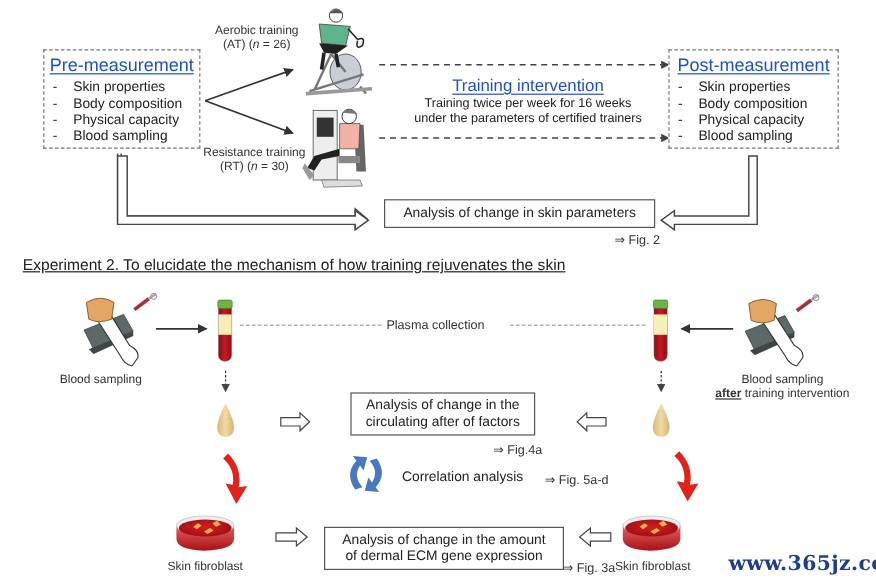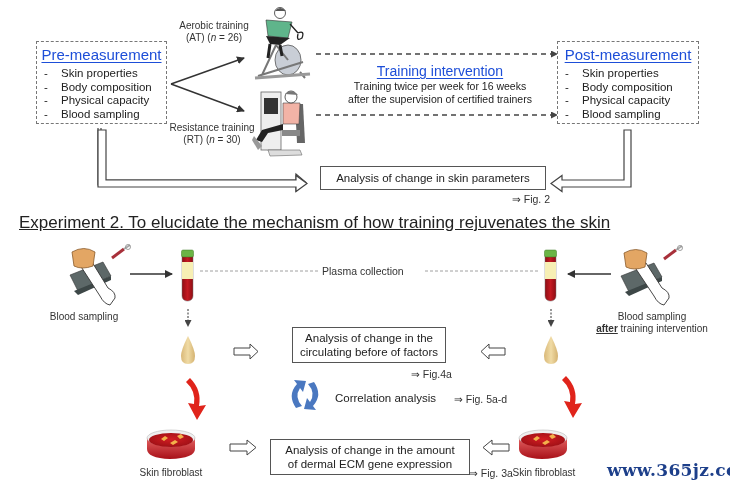--- a/index.html
+++ b/index.html
@@ -195,44 +195,44 @@
 </div>
 
 <div class="abs small" style="left:166px; top:122px; width:92px;">
   <div>Resistance training</div>
   <div><span>(RT) (</span><span class="ital">n</span><span> = 30)</span></div>
 </div>
 
 <div class="abs center" style="left:340px; top:63px; width:200px;">
   <div class="title-u" style="font-size:14px; line-height:17px;">Training intervention</div>
   <div class="med" style="font-size:10.5px; line-height:13px;">Training twice per week for 16 weeks</div>
-  <div class="med" style="font-size:10.5px; line-height:13px;">after the supervision of certified trainers</div>
+  <div class="med" style="font-size:10.5px; line-height:13px;">under the parameters of certified trainers</div>
 </div>
 
 <div class="abs box-solid center med" style="left:320px; top:166px; width:224px; height:22px; line-height:22px;">
   <span>Analysis of change in skin parameters</span>
 </div>
 <div class="abs fig" style="left:512px; top:193px;">⇒ Fig. 2</div>
 
-<div class="abs" style="left:19px; top:213px; font-size:17px; text-decoration:underline; color:#222; white-space:nowrap;">Experiment 2. To elucidate the mechanism of how training rejuvenates the skin</div>
+<div class="abs" style="left:19px; top:213px; font-size:13px; text-decoration:underline; color:#222; white-space:nowrap;">Experiment 2. To elucidate the mechanism of how training rejuvenates the skin</div>
 
 <div class="abs small" style="left:18px; top:311px; width:132px; font-size:10px;">
   <div>Blood sampling</div>
 </div>
 
 <div class="abs small" style="left:586px; top:311px; width:132px; font-size:10px;">
   <div>Blood sampling</div>
   <div><b style="text-decoration:underline;">after</b><span> training intervention</span></div>
 </div>
 
 <div class="abs small" style="left:322px; top:265px; font-size:10.5px;">Plasma collection</div>
 
 <div class="abs box-solid center med" style="left:292px; top:327px; width:154px; height:36px; padding-top:3px; box-sizing:border-box;">
   <div>Analysis of change in the</div>
-  <div>circulating before of factors</div>
+  <div>circulating after of factors</div>
 </div>
 <div class="abs fig" style="left:411px; top:368px;">⇒ Fig.4a</div>
 
 <div class="abs med" style="left:335px; top:391px;">Correlation analysis</div>
 <div class="abs fig" style="left:454px; top:393px;">⇒ Fig. 5a-d</div>
 
 <div class="abs box-solid center med" style="left:270px; top:439px; width:200px; height:36px; padding-top:3px; box-sizing:border-box;">
   <div>Analysis of change in the amount</div>
   <div>of dermal ECM gene expression</div>
 </div>

